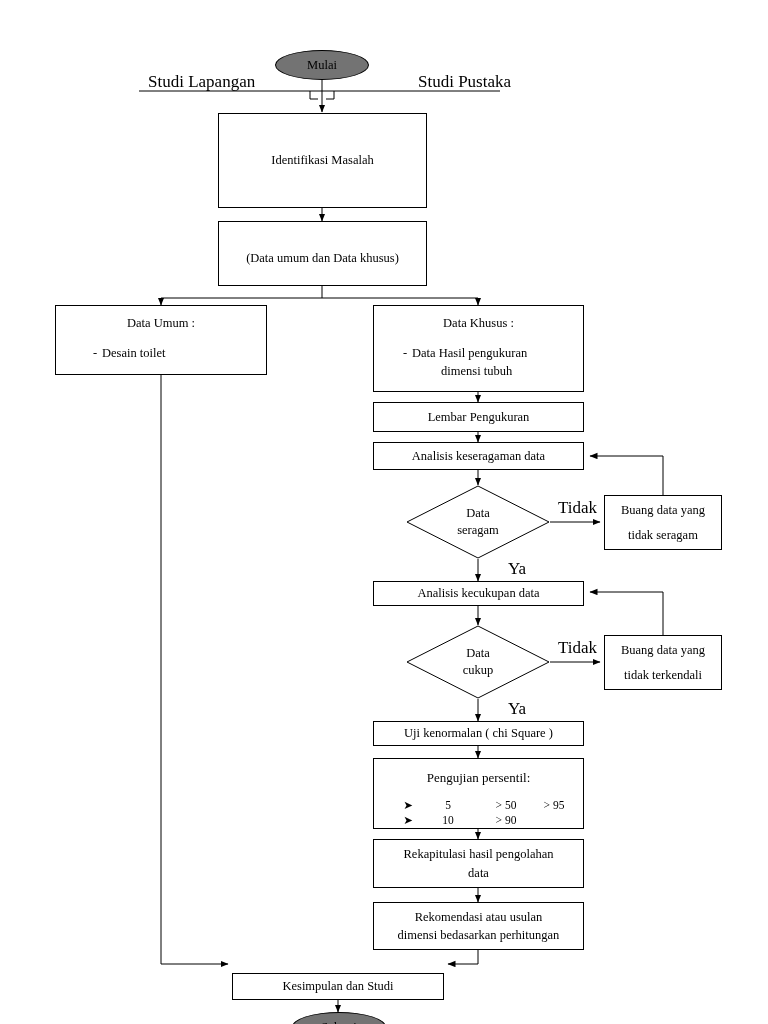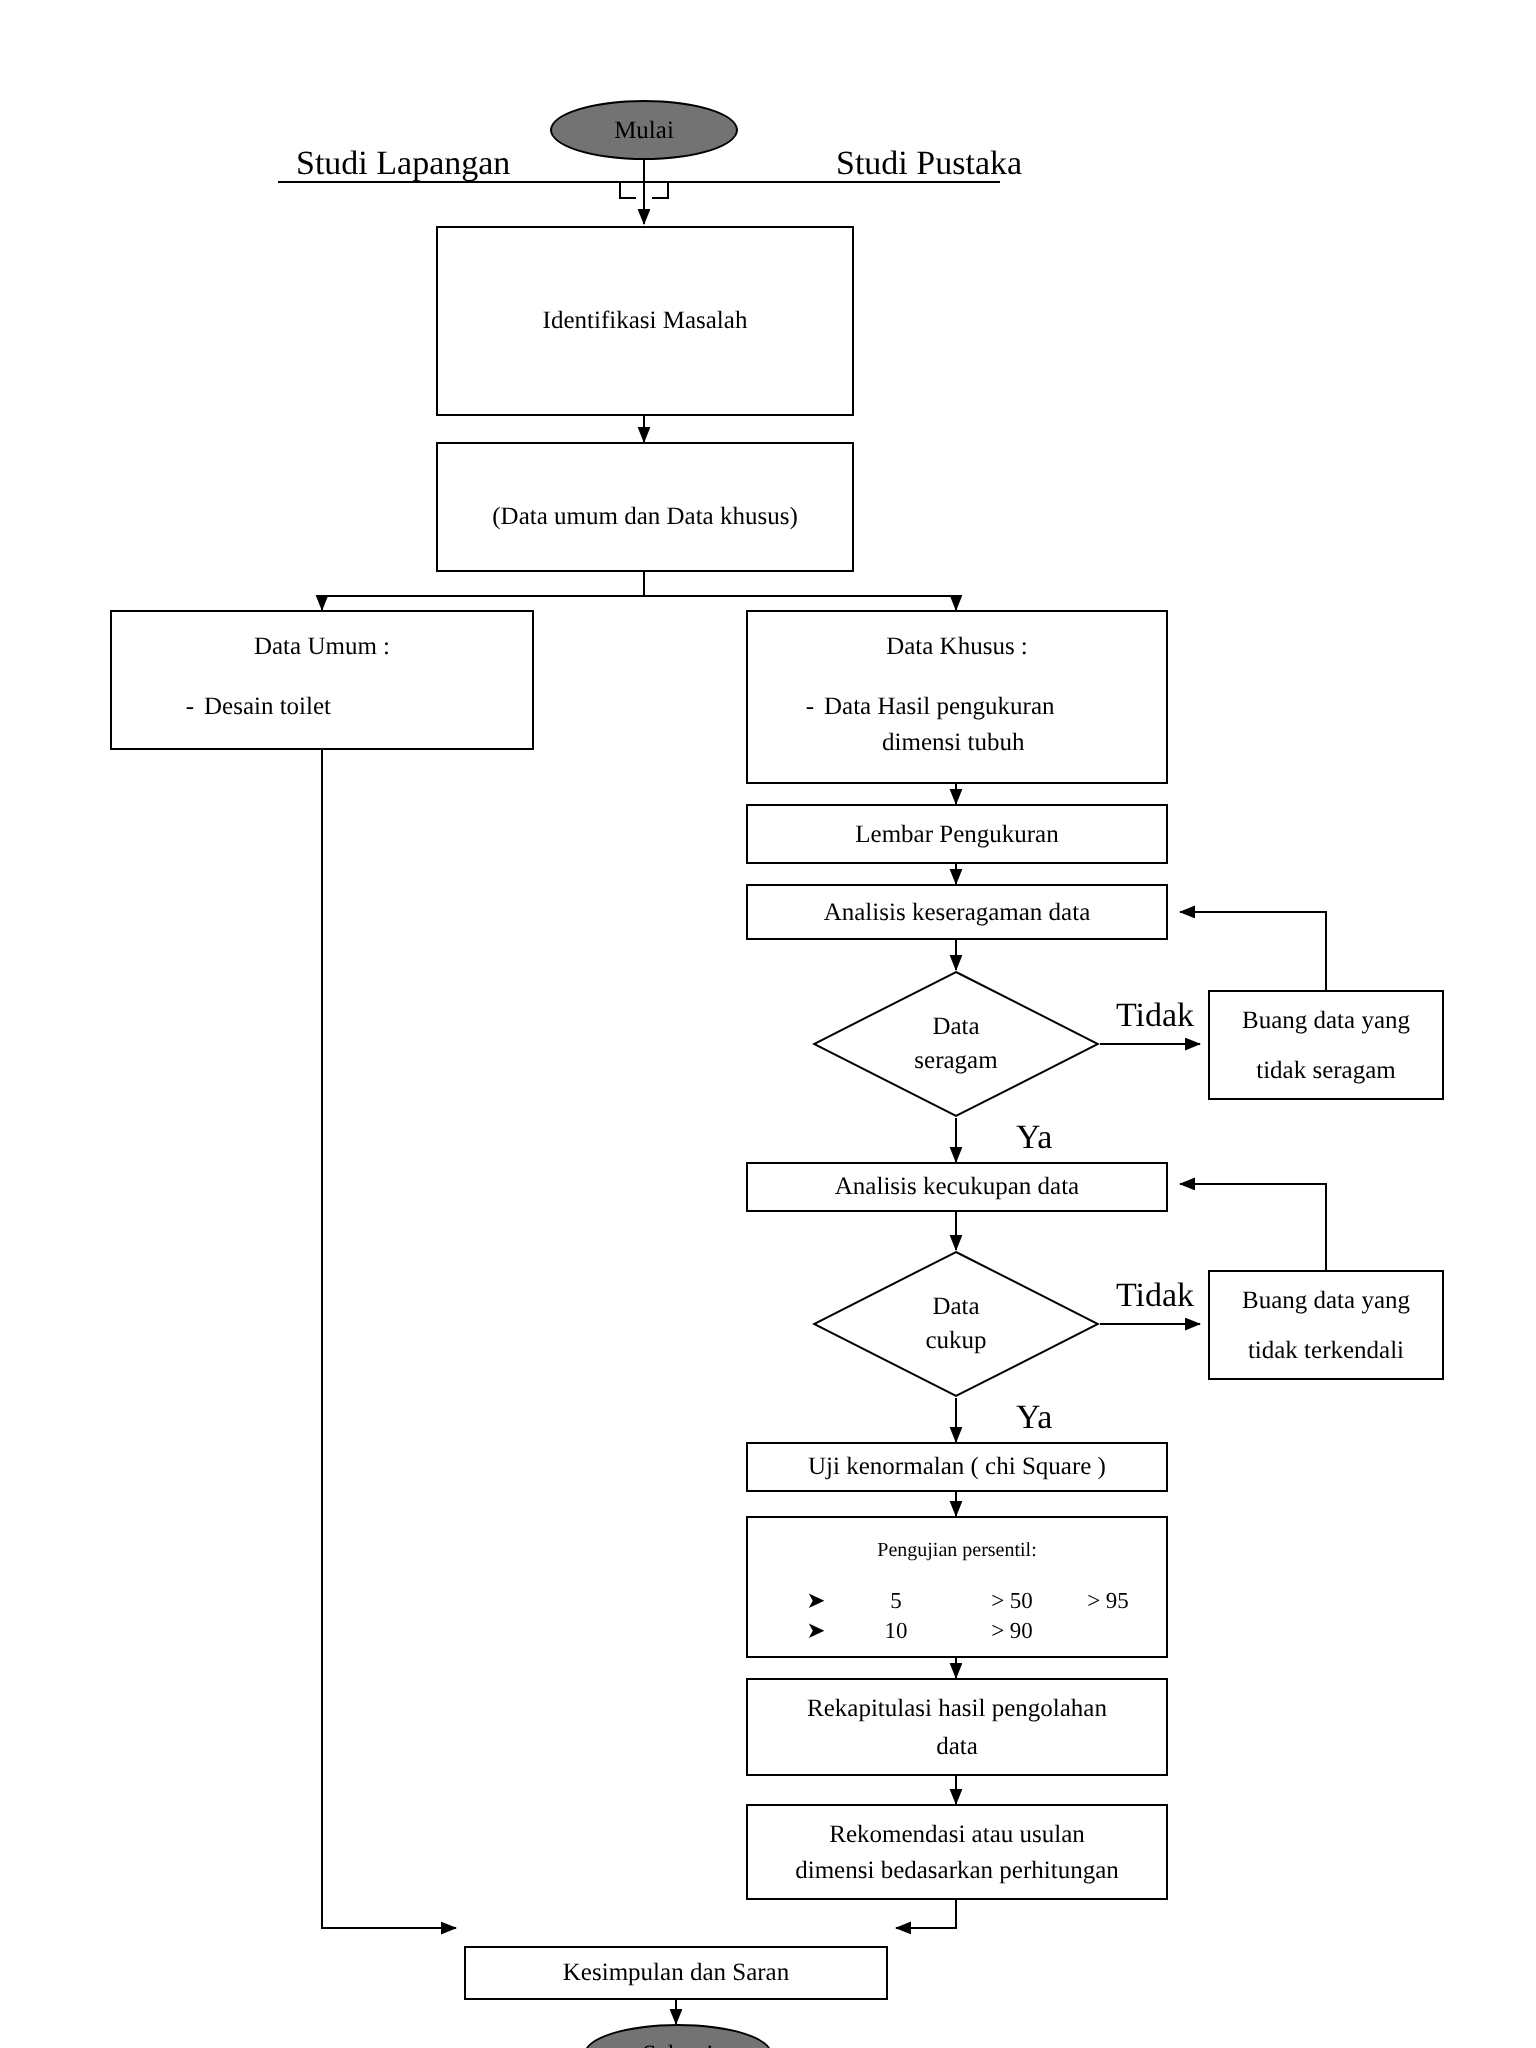--- a/index.html
+++ b/index.html
@@ -93,21 +93,21 @@
     flex: none;
   }
   .persentil-box {
     align-items: flex-start;
     justify-content: flex-start;
     padding: 10px 0 0 0;
   }
   .persentil-title {
     width: 100%;
     text-align: center;
-    font-size: 10px;
+    font-size: 13px;
     margin-bottom: 10px;
   }
   .persentil-row {
     display: flex;
     font-size: 11.5px;
     line-height: 1.35;
     padding-left: 24px;
   }
   .persentil-row .arrow {
     width: 20px;
@@ -284,20 +284,20 @@
     <span class="line">Rekapitulasi hasil pengolahan</span>
     <span class="line">data</span>
   </div>
 
   <div class="node" style="left:373px; top:902px; width:211px; height:48px;">
     <span class="line">Rekomendasi atau usulan</span>
     <span class="line">dimensi bedasarkan perhitungan</span>
   </div>
 
   <div class="node" style="left:232px; top:973px; width:212px; height:27px;">
-    <span class="line">Kesimpulan dan Saran</span>
+    <span class="line">Kesimpulan dan Studi</span>
   </div>
 
   <div class="ellipse" style="left:292px; top:1012px; width:94px; height:30px;">
     <span>Selesai</span>
   </div>
 
 </div>
 
 </body></html>

